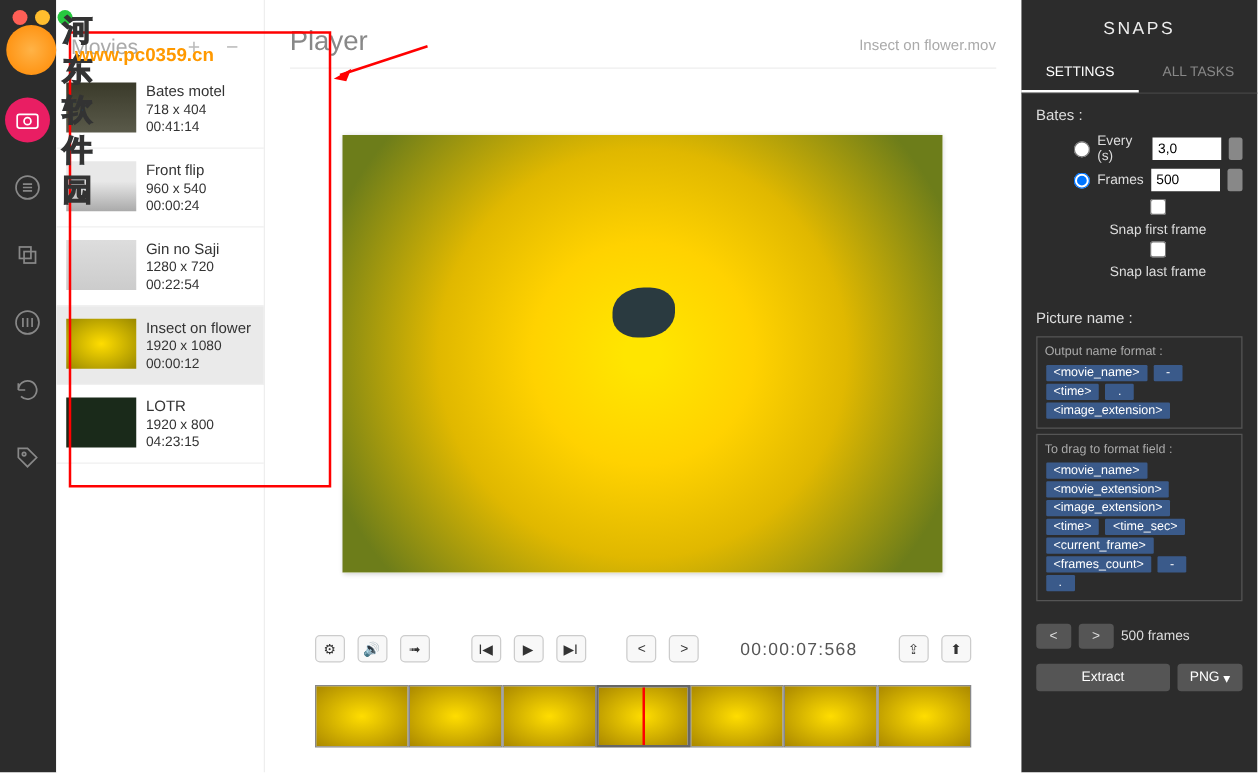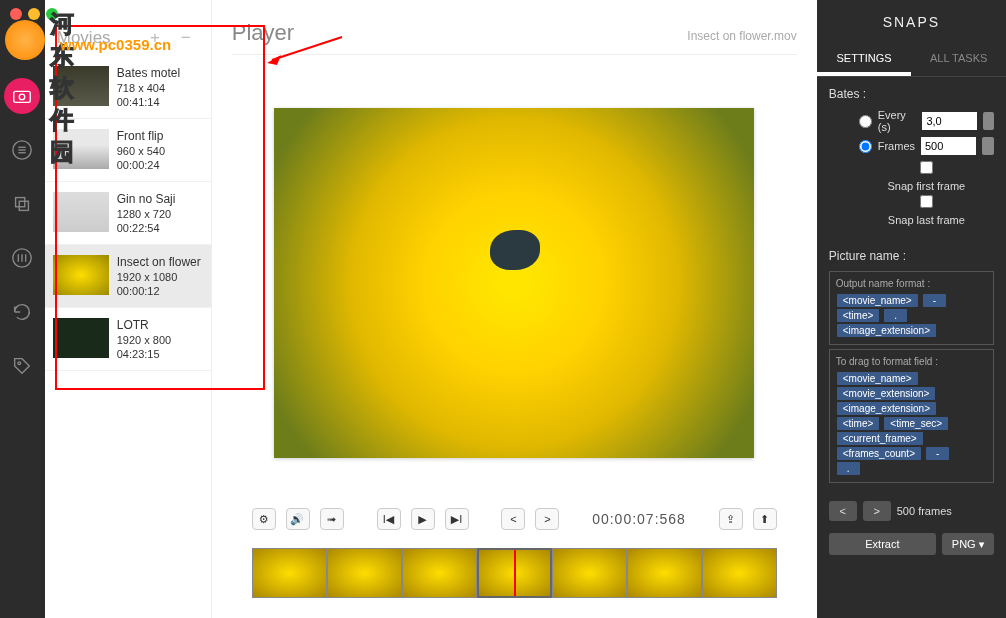--- a/index.html
+++ b/index.html
@@ -55,21 +55,21 @@
 
 .filmstrip { display: flex; justify-content: center; gap: 0; padding: 10px 20px; }
 .fs-frame { width: 75px; height: 50px; background: radial-gradient(#ffdd00, #aa8800); border: 1px solid #888; }
 .fs-frame.cur { border: 2px solid #666; position: relative; }
 .fs-frame.cur::after { content: ""; position: absolute; top: 0; left: 50%; width: 2px; height: 100%; background: red; }
 
 .snaps-panel { width: 195px; background: #2c2c2c; color: #ddd; display: flex; flex-direction: column; font-size: 11px; }
 .snaps-title { text-align: center; padding: 14px 0; font-size: 14px; letter-spacing: 2px; color: #eee; }
 .tabs { display: flex; border-bottom: 1px solid #444; }
 .tab { flex: 1; text-align: center; padding: 8px 0; color: #888; cursor: pointer; font-size: 11px; }
-.tab.active { color: #fff; border-bottom: 4px solid #ffffff; }
+.tab.active { color: #fff; border-bottom: 2px solid #ffffff; }
 .section { padding: 10px 12px; }
 .section-label { font-size: 12px; margin-bottom: 8px; }
 .radio-row { display: flex; align-items: center; gap: 6px; margin: 4px 0; }
 .radio-row input[type=radio] { margin: 0; }
 .num-field { width: 55px; height: 18px; background: #fff; color: #000; border: none; padding: 0 4px; font-size: 11px; }
 .stepper { width: 12px; height: 18px; background: #888; border-radius: 2px; }
 .check-row { display: flex; align-items: center; gap: 6px; margin: 3px 0; flex-direction: column; }
 .fmt-box { border: 1px solid #555; padding: 6px; margin-top: 4px; min-height: 60px; }
 .fmt-label { font-size: 10px; color: #aaa; margin-bottom: 4px; }
 .tag { display: inline-block; background: #3a5a8a; color: #fff; padding: 1px 6px; margin: 1px; font-size: 10px; border-radius: 1px; }

